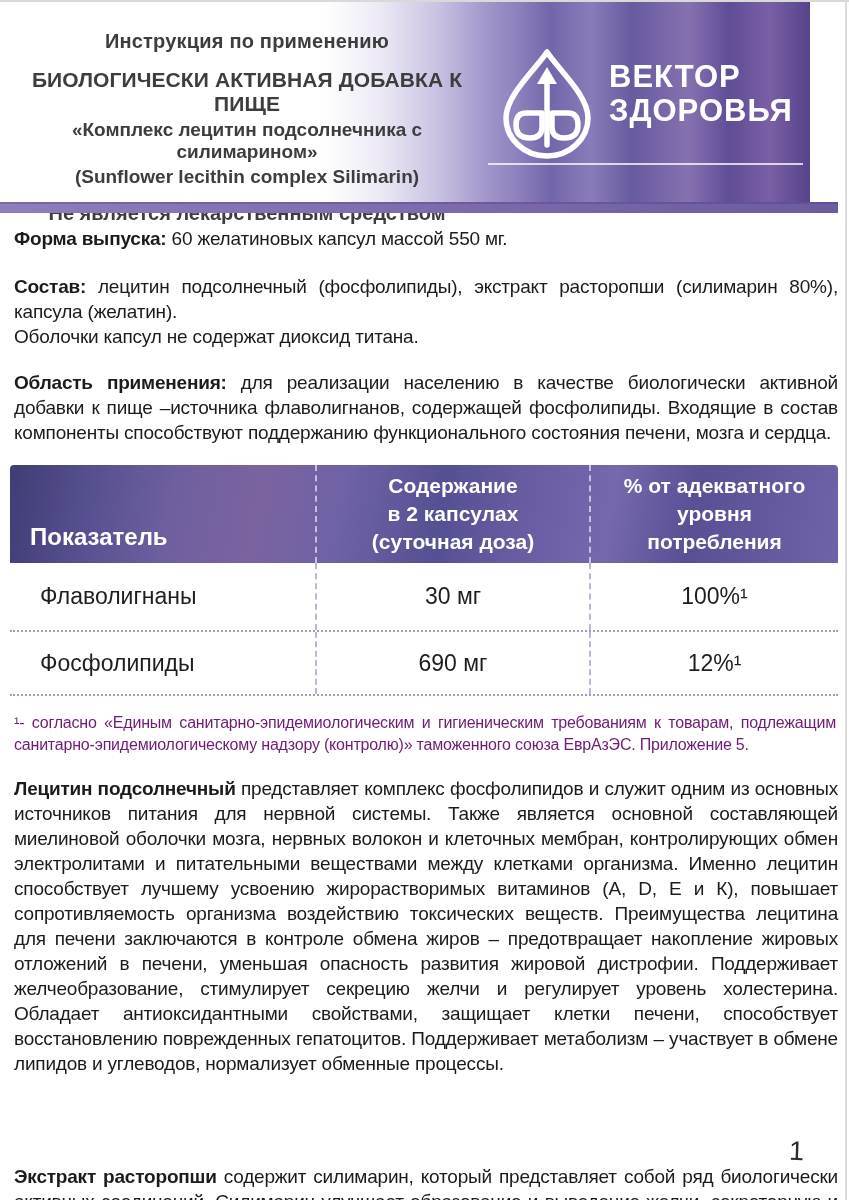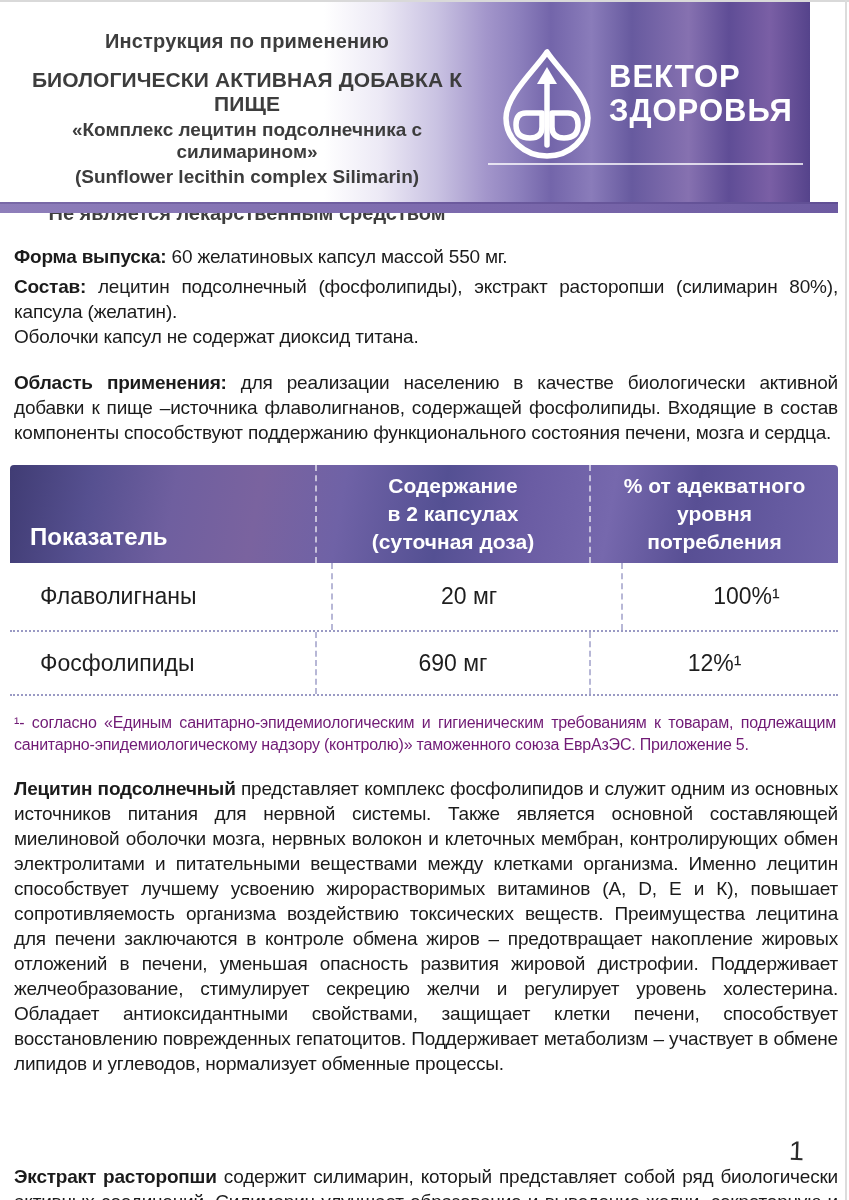--- a/index.html
+++ b/index.html
@@ -44,21 +44,21 @@
     box-shadow:inset 0 2px 0 rgba(60,45,110,.25);
   }
 
   
   .para{
     position:absolute;left:14px;width:824px;
     font-size:19px;line-height:25px;letter-spacing:-.2px;
     text-align:justify;color:#1b1b1b;
   }
   .para b{font-weight:700;}
-  .p-form{top:244px;text-align:left;}
+  .p-form{top:226px;text-align:left;}
   .p-comp{top:274px;}
   .p-comp .comp-note{display:block;text-align:left;}
   .p-app{top:370px;}
   .p-lecithin{top:776px;}
   .p-extract{top:1164px;}
 
   
   .ntable{position:absolute;left:10px;top:465px;width:828px;}
   .thead{
     display:grid;grid-template-columns:305px 274px 249px;height:98px;
@@ -69,21 +69,21 @@
   }
   .th{display:flex;align-items:center;justify-content:center;text-align:center;
       font-weight:700;font-size:21px;line-height:28px;white-space:pre-line;}
   .th-indicator{justify-content:flex-start;align-items:flex-end;
       padding:0 0 12px 20px;font-size:24px;}
   .th-sep{border-left:2px dashed rgba(255,255,255,.6);}
   .trow{
     display:grid;grid-template-columns:305px 274px 249px;
     font-size:23px;color:#1e1e1e;
   }
-  .trow-1{height:67px;border-bottom:2px dotted #9a9ac4;gap:16px;}
+  .trow-1{height:67px;border-bottom:2px dotted #9a9ac4;}
   .trow-2{height:62px;border-bottom:2px dotted #9a9ac4;}
   .td{display:flex;align-items:center;justify-content:center;}
   .td-indicator{justify-content:flex-start;padding-left:30px;}
   .td-sep{border-left:2px dashed #b7b7d6;}
 
   .footnote{
     position:absolute;left:14px;top:712px;width:822px;
     font-size:16px;line-height:22px;letter-spacing:-.2px;text-align:justify;color:#701a75;
   }
 
@@ -140,21 +140,21 @@
     <div class="th th-indicator">Показатель</div>
     <div class="th th-sep">Содержание
 в 2 капсулах
 (суточная доза)</div>
     <div class="th th-sep">% от адекватного
 уровня
 потребления</div>
   </div>
   <div class="trow trow-1">
     <div class="td td-indicator">Флаволигнаны</div>
-    <div class="td td-sep">20 мг</div>
+    <div class="td td-sep">30 мг</div>
     <div class="td td-sep">100%¹</div>
   </div>
   <div class="trow trow-2">
     <div class="td td-indicator">Фосфолипиды</div>
     <div class="td td-sep">690 мг</div>
     <div class="td td-sep">12%¹</div>
   </div>
 </div>
 
 <div class="footnote">¹- согласно «Единым санитарно-эпидемиологическим и гигиеническим требованиям к товарам, подлежащим санитарно-эпидемиологическому надзору (контролю)» таможенного союза ЕврАзЭС. Приложение 5.</div>

